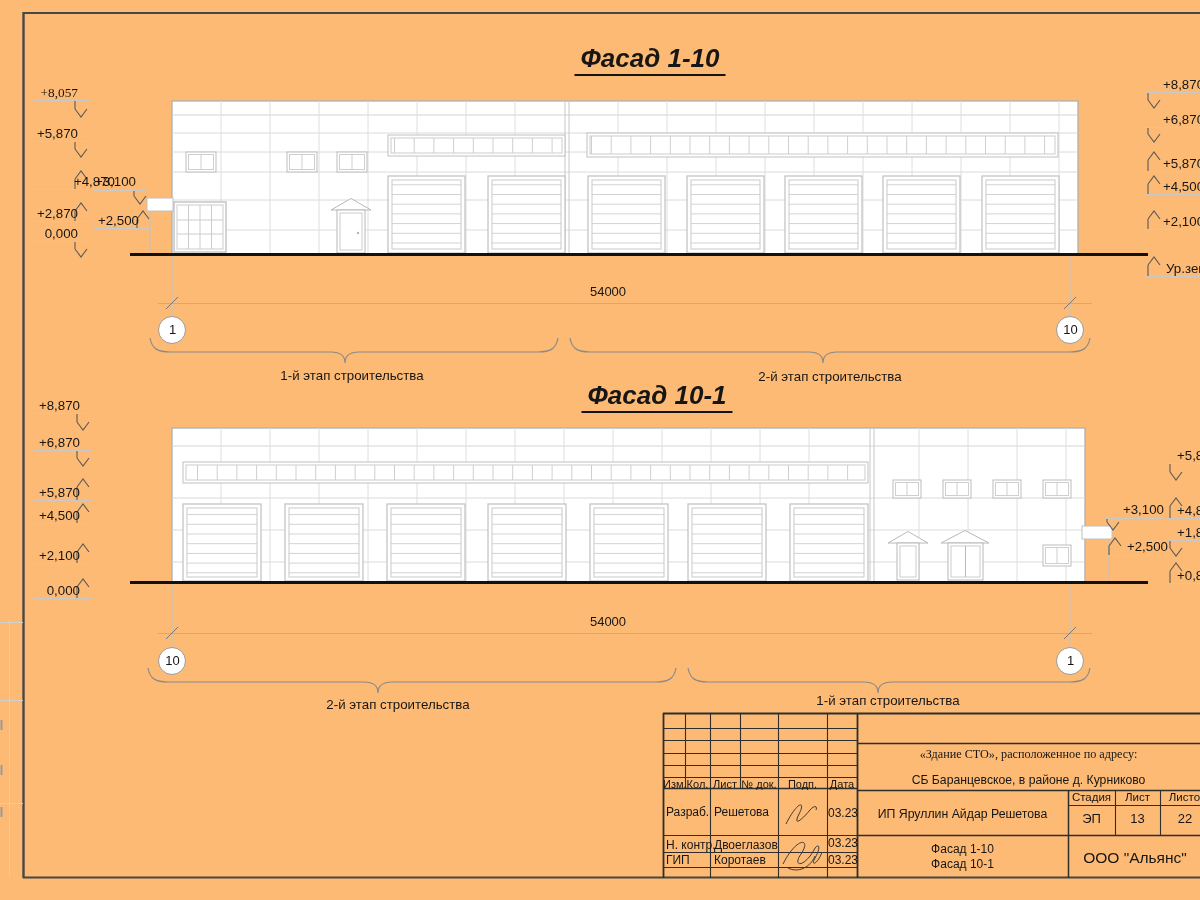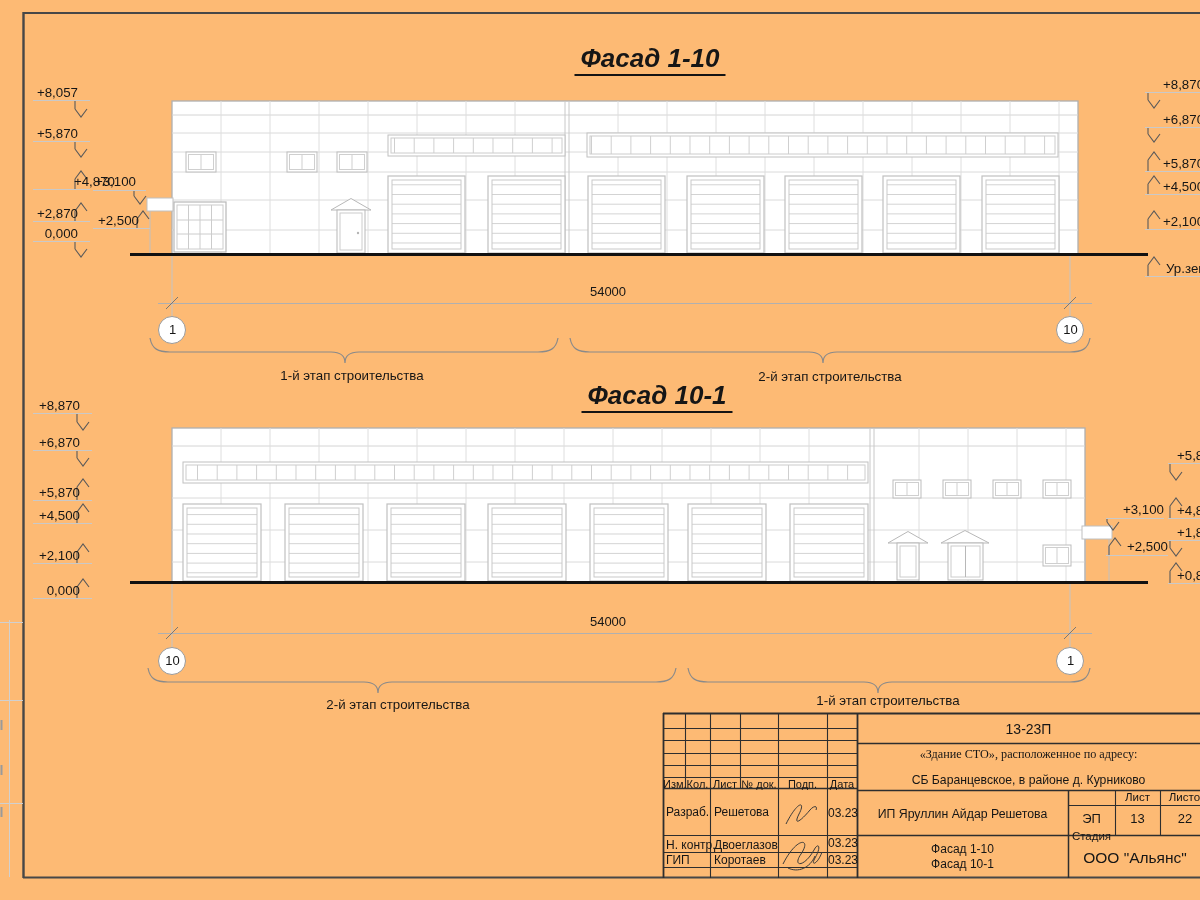--- a/index.html
+++ b/index.html
@@ -289,21 +289,21 @@
     <g stroke="#3a3a3a" stroke-width="1" fill="none">
       <path d="M786 824 C798 800 806 801 799 814 C793 826 800 822 810 810 C813 806 818 805 816 810"></path>
       <path d="M783 864 C797 836 812 838 801 854 C792 867 804 868 814 850 C818 842 822 846 815 858 C810 867 818 864 822 852"></path>
       <path d="M788 868 C798 873 810 868 815 856"></path>
     </g>
   </g>
 </svg>
 
 <span class="t title" style="left:650px;top:44px;">Фасад 1-10</span>
 
-<span class="t rt" style="left:0;width:78px;top:86px;">+8,057</span>
+<span class="t rt" style="left:0;width:78px;top:86px;font-family:Liberation Serif, serif;">+8,057</span>
 <span class="t rt" style="left:0;width:78px;top:127px;">+5,870</span>
 <span class="t rt" style="left:0;width:78px;top:175px;margin-left:37px;">+4,870</span>
 <span class="t rt" style="left:0;width:78px;top:207px;">+2,870</span>
 <span class="t rt" style="left:0;width:78px;top:227px;">0,000</span>
 <span class="t rt" style="left:90px;width:46px;top:175px;">+3,100</span>
 <span class="t rt" style="left:93px;width:46px;top:214px;">+2,500</span>
 <span class="t" style="left:1163px;top:78px;">+8,870</span>
 <span class="t" style="left:1163px;top:113px;">+6,870</span>
 <span class="t" style="left:1163px;top:157px;">+5,870</span>
 <span class="t" style="left:1163px;top:180px;">+4,500</span>
@@ -347,27 +347,26 @@
 <span class="t tb" style="left:666px;top:806px;">Разраб.</span>
 <span class="t tb" style="left:714px;top:806px;">Решетова</span>
 <span class="t ctr tb" style="left:828px;width:29px;top:807px;">03.23</span>
 <span class="t tb" style="left:666px;top:839px;">Н. контр.</span>
 <span class="t tb" style="left:714px;top:839px;">Двоеглазов</span>
 <span class="t ctr tb" style="left:828px;width:29px;top:837px;">03.23</span>
 <span class="t tb" style="left:666px;top:854px;">ГИП</span>
 <span class="t tb" style="left:714px;top:854px;">Коротаев</span>
 <span class="t ctr tb" style="left:828px;width:29px;top:854px;">03.23</span>
 
-<span class="t ctr" style="left:857px;width:343px;top:722px;font-size:14px;">13-23П</span>
 <span class="t ctr" style="left:857px;width:343px;top:748px;font-size:12.2px;font-family:Liberation Serif, serif;">«Здание СТО», расположенное по адресу:</span>
 <span class="t ctr" style="left:857px;width:343px;top:774px;font-size:12.2px;">СБ Баранцевское, в районе д. Курниково</span>
 
 <span class="t ctr tb" style="left:857px;width:211px;top:808px;font-size:12.3px;">ИП Яруллин Айдар Решетова</span>
 
-<span class="t ctr tbh" style="left:1068px;width:47px;top:791px;margin-top:39px;">Стадия</span>
+<span class="t ctr tbh" style="left:1068px;width:47px;top:791px;">Стадия</span>
 <span class="t ctr tbh" style="left:1115px;width:45px;top:791px;">Лист</span>
 <span class="t ctr tbh" style="left:1160px;width:55px;top:791px;">Листов</span>
 <span class="t ctr" style="left:1068px;width:47px;top:812px;font-size:13px;">ЭП</span>
 <span class="t ctr" style="left:1115px;width:45px;top:812px;font-size:13px;">13</span>
 <span class="t ctr" style="left:1160px;width:50px;top:812px;font-size:13px;">22</span>
 
 <span class="t ctr tb" style="left:857px;width:211px;top:843px;">Фасад 1-10</span>
 <span class="t ctr tb" style="left:857px;width:211px;top:858px;">Фасад 10-1</span>
 <span class="t ctr" style="left:1068px;width:134px;top:849px;font-size:15.5px;">ООО "Альянс"</span>
 

